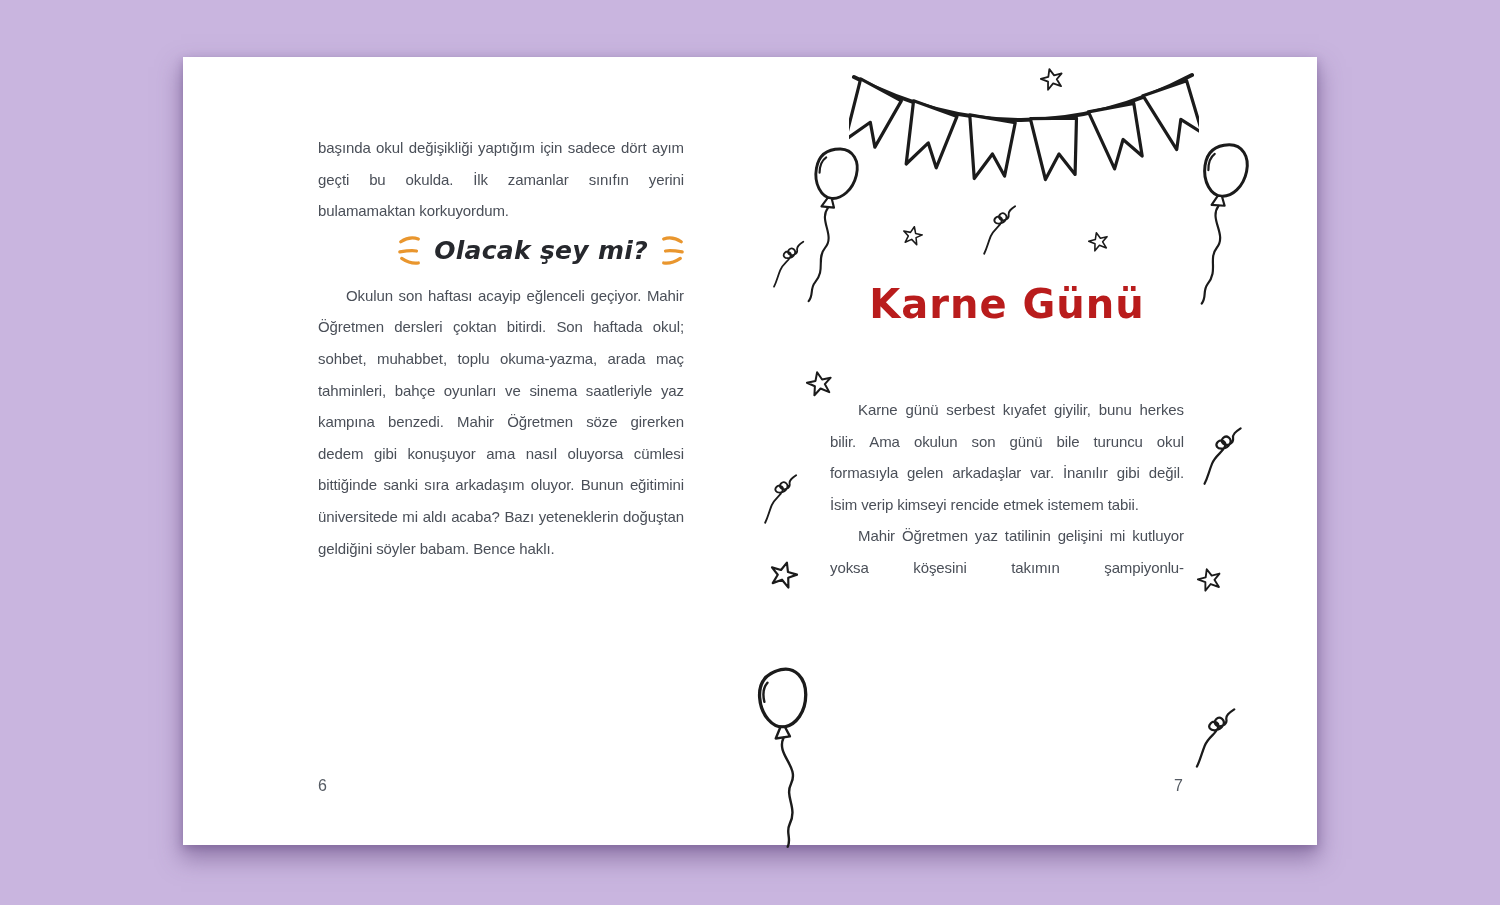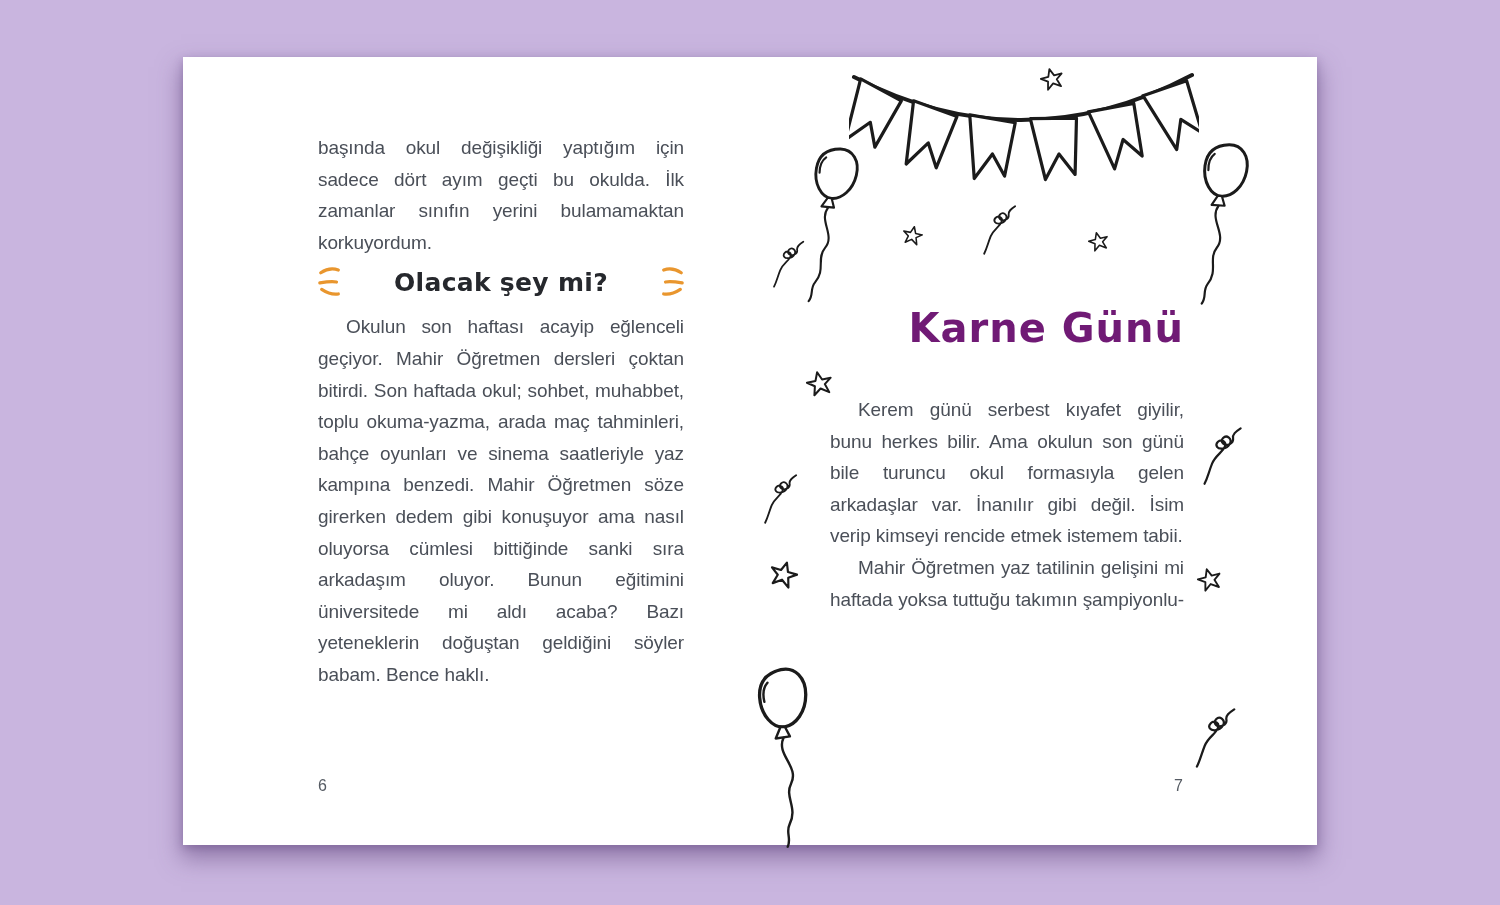--- a/index.html
+++ b/index.html
@@ -11,40 +11,39 @@
   .book{
     position:absolute;left:183px;top:57px;width:1134px;height:788px;
     background:#ffffff;display:flex;
     box-shadow:0 12px 22px 2px rgba(93,66,122,.50),0 3px 8px rgba(93,66,122,.35);
   }
   .page{position:relative;width:567px;height:788px;}
   .text-col{position:absolute;}
   .page-left .text-col{left:135px;top:75px;width:366px;}
   .page-right .text-col{left:80px;top:337px;width:354px;}
   p.bp{
-    margin:0;font-size:19px;line-height:31.6px;letter-spacing:-0.1px;
+    margin:0;font-size:15px;line-height:31.6px;letter-spacing:-0.1px;
     color:#4a4f58;text-align:justify;
   }
   p.bp.indent{text-indent:28px;}
   p.bp.cut{text-align-last:justify;}
   .heading-row{
-    display:flex;align-items:center;justify-content:space-between;gap:12px;
-    margin:3px 0 8px 0;height:42px;
+    display:flex;align-items:center;justify-content:flex-end;gap:12px;
+    margin:3px 0 8px 0;height:42px;font-style:italic;
   }
   .heading-text{
     font-size:25px;font-weight:700;color:#26282d;letter-spacing:.3px;
     font-family:"DejaVu Sans","Liberation Sans",sans-serif;
   }
   .dashes{flex:0 0 auto;}
   .dashes.flip{transform:scaleX(-1);}
   .chapter-title{
-    position:absolute;left:80px;top:224px;width:354px;text-align:right;
-    font-size:40px;font-weight:700;color:#701a75;letter-spacing:1px;
+    position:absolute;left:80px;top:224px;width:354px;text-align:center;
+    font-size:40px;font-weight:700;color:#b91c1c;letter-spacing:1px;
     font-family:"DejaVu Sans","Liberation Sans",sans-serif;
-    margin-top:24px;
   }
   .page-number{
     position:absolute;bottom:50px;font-size:16px;color:#555b63;
   }
   .page-left .page-number{left:135px;}
   .page-right .page-number{right:134px;}
   .deco{position:absolute;}
   .hidden-defs{position:absolute;width:0;height:0;overflow:hidden;}
 </style>
 </head>
@@ -169,19 +168,19 @@
         <use href="#sym-star"></use>
       </svg>
 
     <svg class="deco" style="left:443px;top:648px;" width="46" height="78" viewBox="0 0 50 90">
         <use href="#sym-streamer"></use>
       </svg>
 
     <div class="chapter-title">Karne Günü</div>
 
     <div class="text-col">
-      <p class="bp indent">Kerem günü serbest kıyafet giyilir, bunu herkes bilir. Ama okulun son günü bile turuncu okul formasıyla gelen arkadaşlar var. İnanılır gibi değil. İsim verip kimseyi rencide etmek istemem tabii.</p>
-      <p class="bp indent cut">Mahir Öğretmen yaz tatilinin gelişini mi haftada yoksa tuttuğu takımın şampiyonlu-</p>
+      <p class="bp indent">Karne günü serbest kıyafet giyilir, bunu herkes bilir. Ama okulun son günü bile turuncu okul formasıyla gelen arkadaşlar var. İnanılır gibi değil. İsim verip kimseyi rencide etmek istemem tabii.</p>
+      <p class="bp indent cut">Mahir Öğretmen yaz tatilinin gelişini mi kutluyor yoksa köşesini takımın şampiyonlu-</p>
     </div>
     <div class="page-number">7</div>
   </div>
 
 </div>
 
 </body></html>

